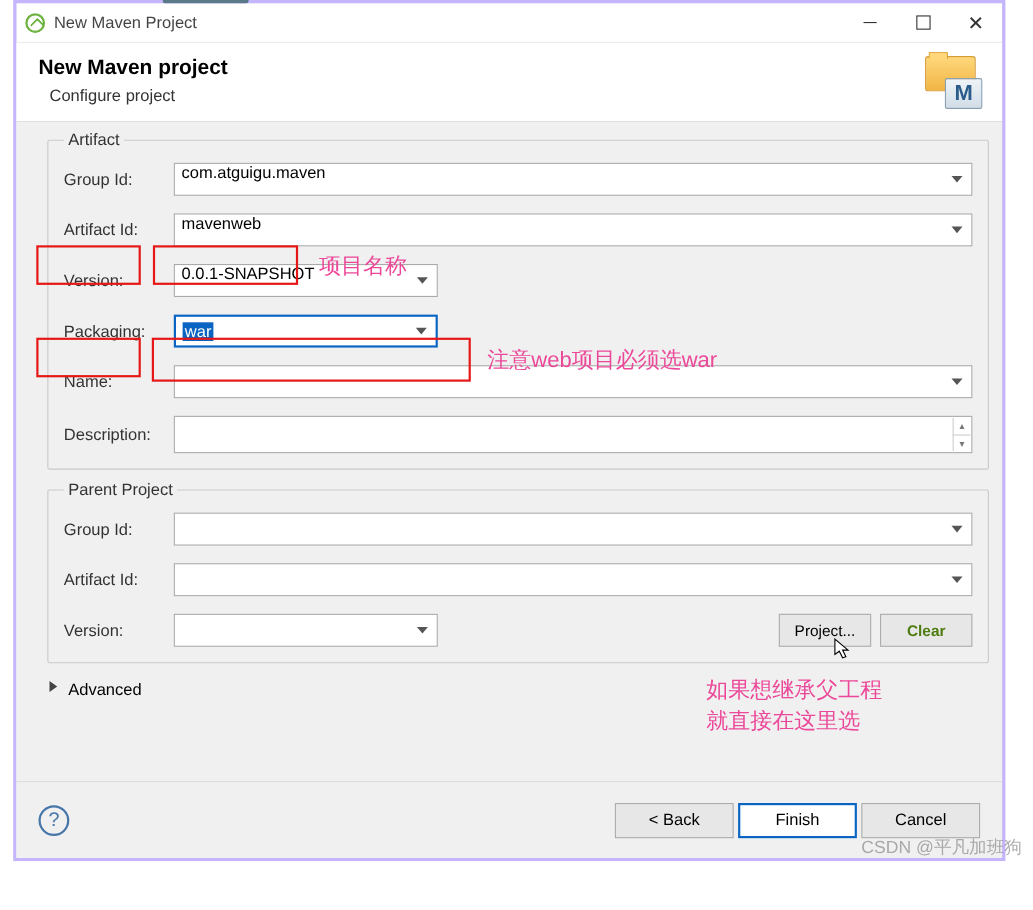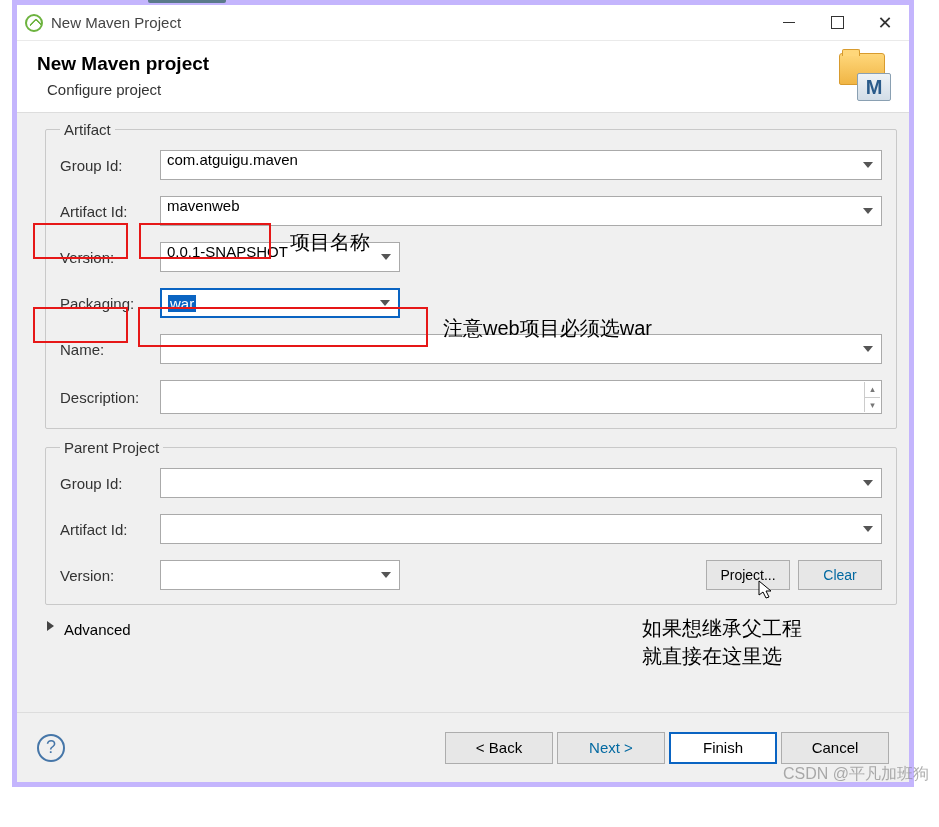--- a/index.html
+++ b/index.html
@@ -6,21 +6,21 @@
 body {
   font-family: "Segoe UI", "Microsoft YaHei", sans-serif;
   font-size: 15px;
   background: #fff;
   width: 939px;
   position: relative;
 }
 .window {
   width: 902px;
   margin-left: 12px;
-  border: 5px solid #c4b5fd;
+  border: 3px solid #c4b5fd;
   background: #fff;
 }
 .titlebar {
   height: 36px;
   display: flex;
   align-items: center;
   padding: 0 0 0 8px;
   border-bottom: 1px solid #eaeaea;
 }
 .titlebar .app-icon {
@@ -175,21 +175,21 @@
 .btn {
   height: 30px;
   min-width: 84px;
   padding: 0 10px;
   border: 1px solid #adadad;
   background: #e7e7e7;
   font-size: 14px;
   cursor: default;
   display: inline-flex; align-items: center; justify-content: center;
 }
-.btn.disabled { color: #0369a1; }
+.btn.disabled { color: #4d7c0f; font-weight: bold; }
 .parent-btns { margin-left: auto; display: flex; gap: 8px; }
 
 .adv-row {
   display: flex;
   align-items: flex-start;
   margin-top: 12px;
   padding: 4px 2px;
 }
 .adv-row .tri {
   width: 0; height: 0;
@@ -221,21 +221,21 @@
 .btn.primary { border: 2px solid #0a64c2; background: #fff; }
 
 
 .annot-box {
   position: absolute;
   border: 2px solid #e61717;
   pointer-events: none;
 }
 .annot-text {
   position: absolute;
-  color: #000000;
+  color: #ec4899;
   font-size: 20px;
   line-height: 1.4;
   pointer-events: none;
 }
 .cursor-img {
   position: absolute;
   width: 16px; height: 20px;
   pointer-events: none;
 }
 .watermark {
@@ -380,21 +380,20 @@
       <span>Advanced</span>
     </div>
 
     <div style="height:52px"></div>
   </div>
 
   <div class="footer">
     <div class="help">?</div>
     <div class="footer-btns">
       <div class="btn">&lt; Back</div>
-      <div class="btn disabled">Next &gt;</div>
       <div class="btn primary">Finish</div>
       <div class="btn">Cancel</div>
     </div>
   </div>
 </div>
 
 <div class="annot-box" style="left:33px; top:223px; width:95px; height:36px;"></div>
 <div class="annot-box" style="left:139px; top:223px; width:132px; height:36px;"></div>
 <div class="annot-text" style="left:290px; top:228px;">项目名称</div>
 

